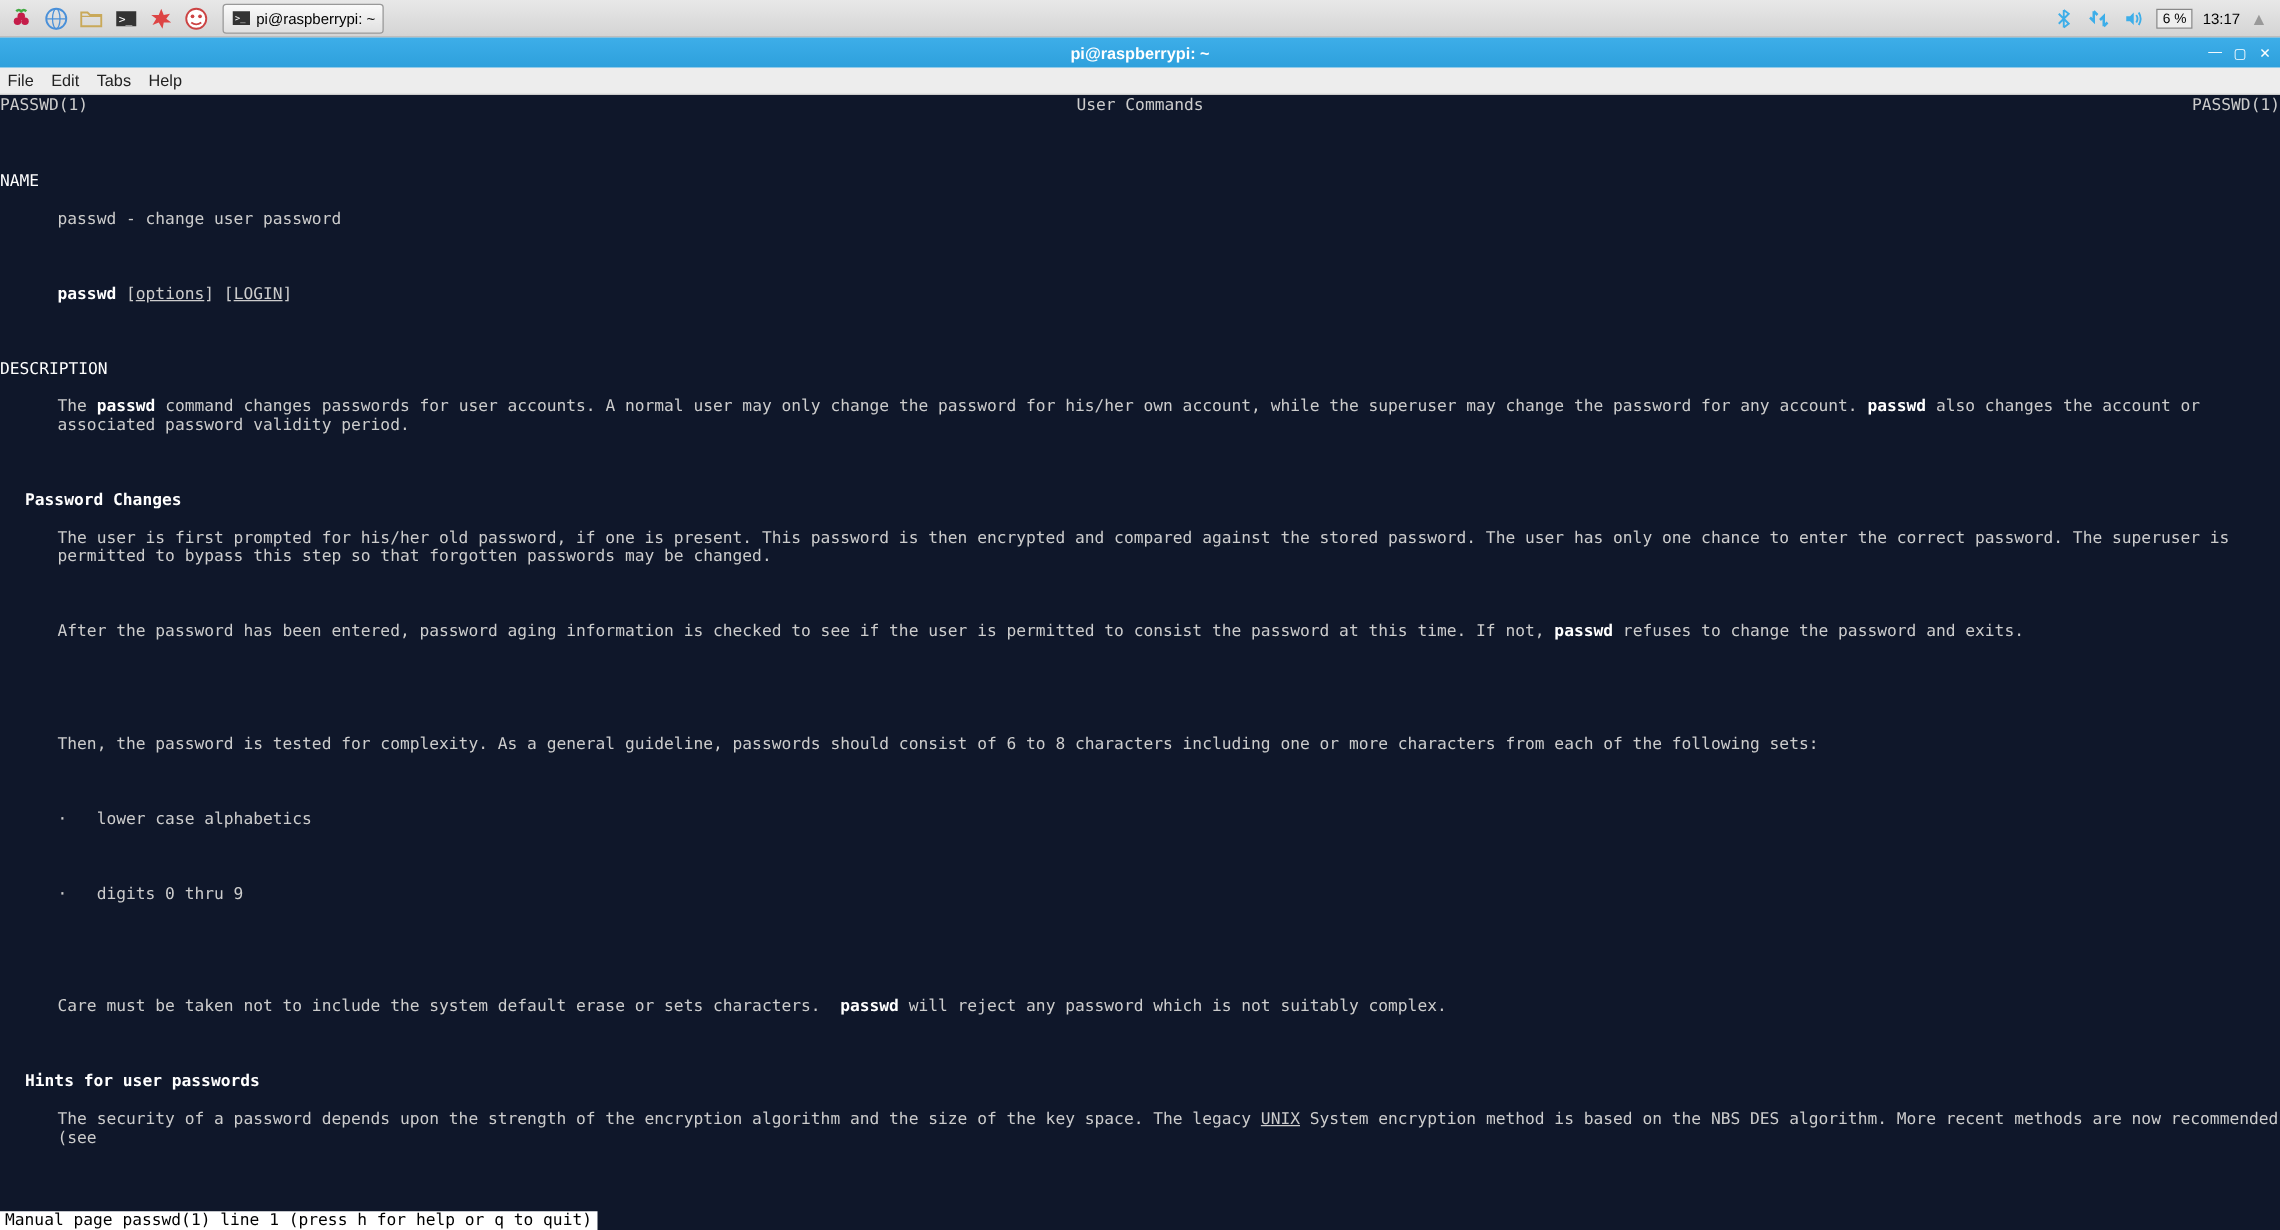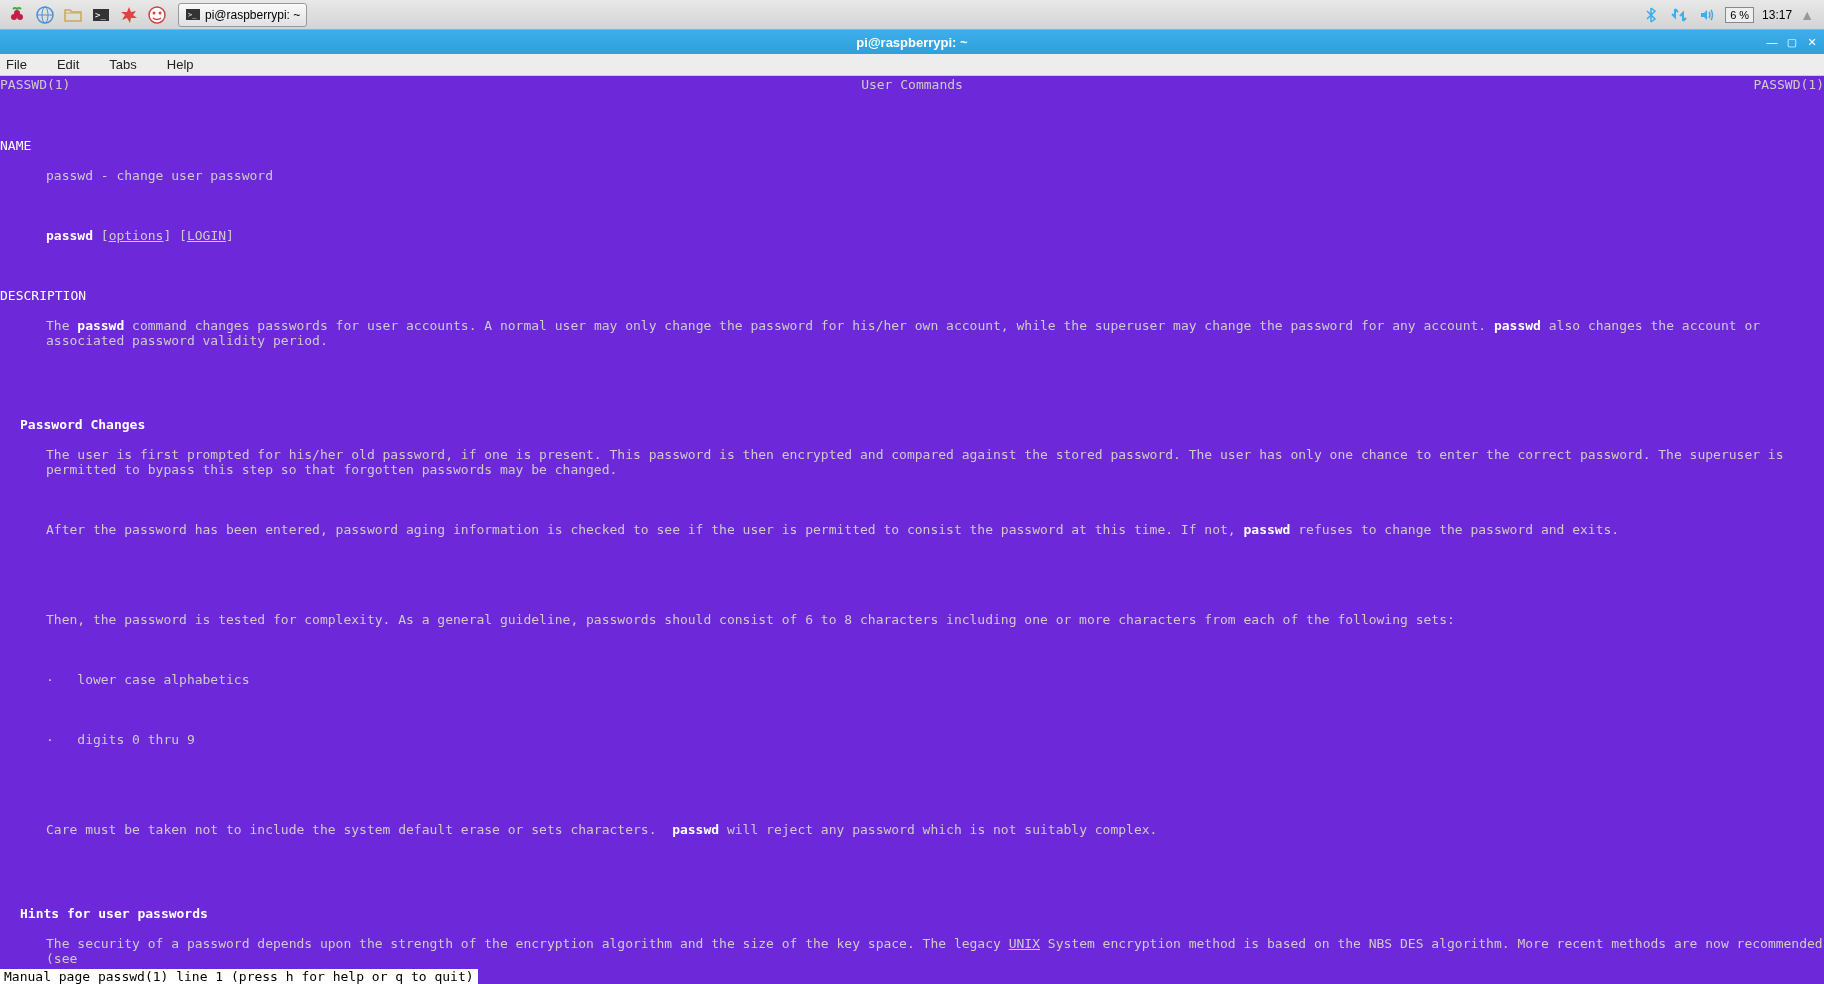--- a/index.html
+++ b/index.html
@@ -15,30 +15,30 @@
 .systray-icon { width: 20px; height: 20px; display: flex; align-items: center; justify-content: center; }
 .cpu-box { border: 1px solid #888; padding: 1px 4px; font-size: 11px; background: #eee; }
 .clock { font-size: 12px; }
 .eject { color: #999; font-size: 14px; }
 
 .window-titlebar { height: 24px; background: linear-gradient(to bottom, #3daee9, #2ea0dc); display: flex; align-items: center; position: relative; }
 .window-title { color: #fff; font-size: 13px; font-weight: bold; position: absolute; left: 50%; transform: translateX(-50%); }
 .window-controls { margin-left: auto; display: flex; gap: 4px; padding-right: 4px; }
 .window-btn { width: 16px; height: 16px; display: flex; align-items: center; justify-content: center; color: #fff; font-size: 11px; cursor: pointer; }
 
-.menubar { height: 22px; background: #ededed; border-bottom: 1px solid #ccc; display: flex; align-items: center; padding: 0 6px; gap: 30px; }
+.menubar { height: 22px; background: #ededed; border-bottom: 1px solid #ccc; display: flex; align-items: center; padding: 0 6px; gap: 14px; }
 .menu-item { font-size: 13px; color: #222; cursor: pointer; }
 
-.terminal { background: #6d28d9; height: calc(984px - 30px - 24px - 22px); overflow: hidden; position: relative; }
+.terminal { background: #0f172a; height: calc(984px - 30px - 24px - 22px); overflow: hidden; position: relative; }
 .man-header { display: flex; justify-content: space-between; color: #ccc; font-family: monospace; font-size: 13px; padding: 1px 0; }
 .man-content { font-family: monospace; font-size: 13px; color: #ccc; line-height: 15px; white-space: pre-wrap; }
 .man-content .b { font-weight: bold; color: #fff; }
 .man-content .u { text-decoration: underline; }
 .man-content .indent1 { padding-left: 46px; }
-.man-content .indent0 { padding-left: 20px; margin-top: 24px; }
+.man-content .indent0 { padding-left: 20px; }
 .man-section { font-weight: normal; color: #fff; }
 .statusline { position: absolute; bottom: 0; left: 0; background: #fff; color: #000; font-family: monospace; font-size: 13px; padding: 0 4px; }
 </style>
 </head>
 <body>
 
 <div class="taskbar">
   <div class="taskbar-left">
     <div class="taskbar-icon">
       <svg width="20" height="20" viewBox="0 0 20 20">

